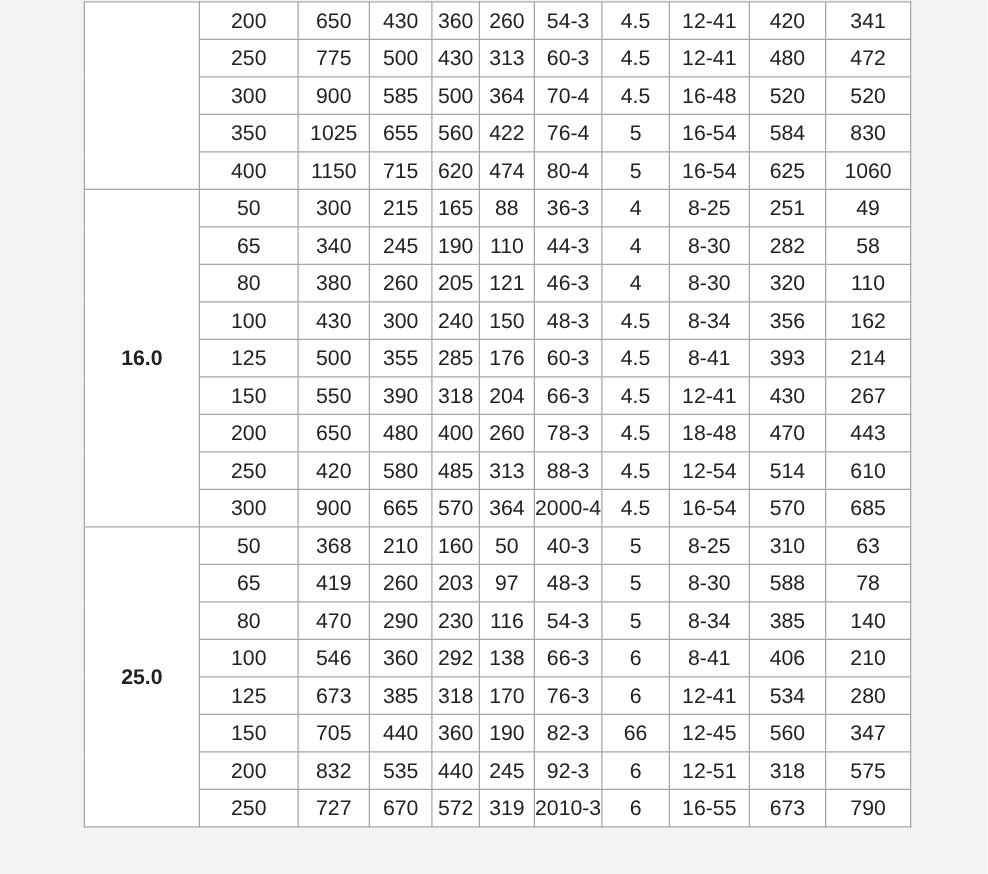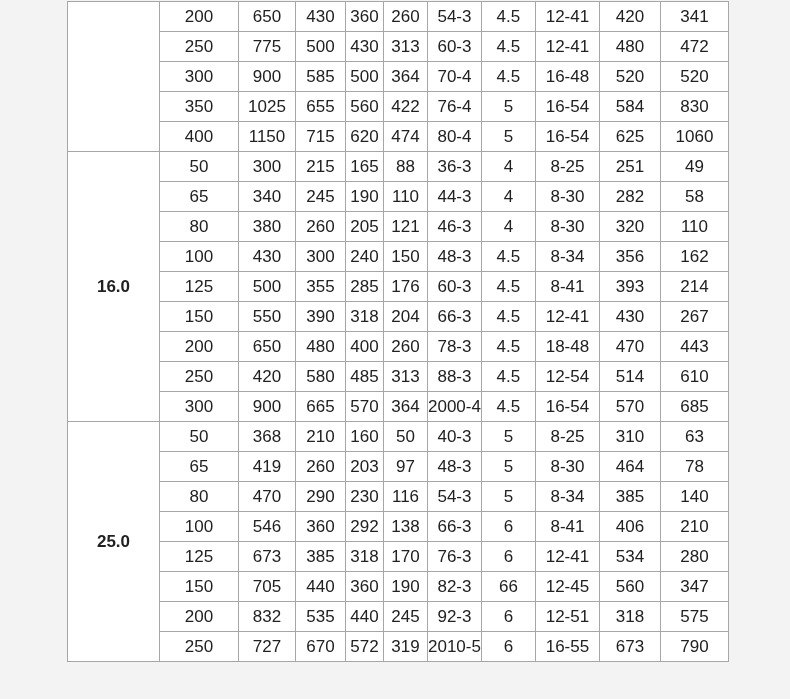--- a/index.html
+++ b/index.html
@@ -245,21 +245,21 @@
         </tr>
         <tr>
           <td>65</td>
           <td>419</td>
           <td>260</td>
           <td>203</td>
           <td>97</td>
           <td>48-3</td>
           <td>5</td>
           <td>8-30</td>
-          <td>464</td>
+          <td>588</td>
           <td>78</td>
         </tr>
         <tr>
           <td>80</td>
           <td>470</td>
           <td>290</td>
           <td>230</td>
           <td>116</td>
           <td>54-3</td>
           <td>5</td>
@@ -314,21 +314,21 @@
           <td>12-51</td>
           <td>318</td>
           <td>575</td>
         </tr>
         <tr>
           <td>250</td>
           <td>727</td>
           <td>670</td>
           <td>572</td>
           <td>319</td>
-          <td>2010-5</td>
+          <td>2010-3</td>
           <td>6</td>
           <td>16-55</td>
           <td>673</td>
           <td>790</td>
         </tr>
       </tbody>
   </table>
 </div>
 
 </body></html>

